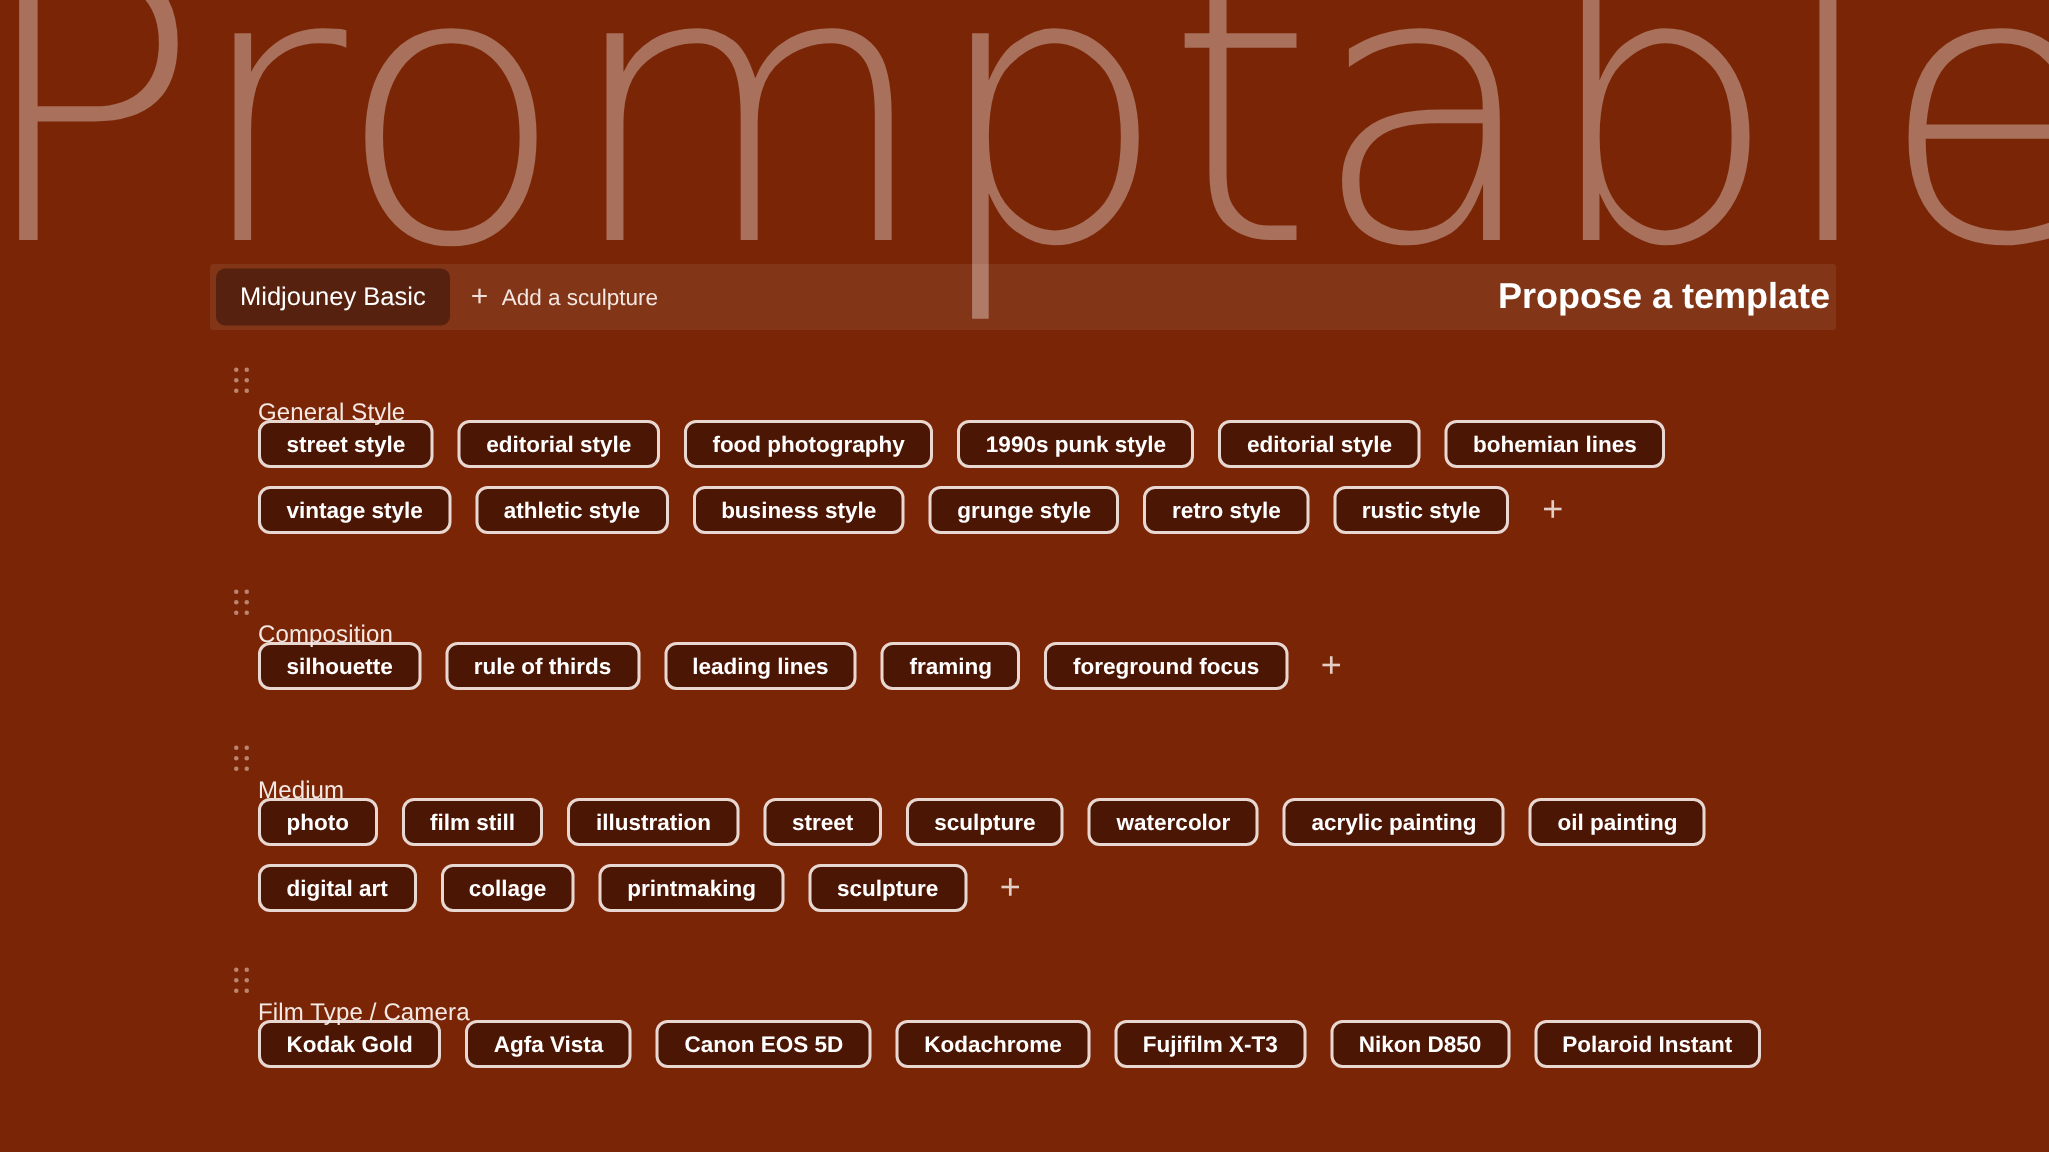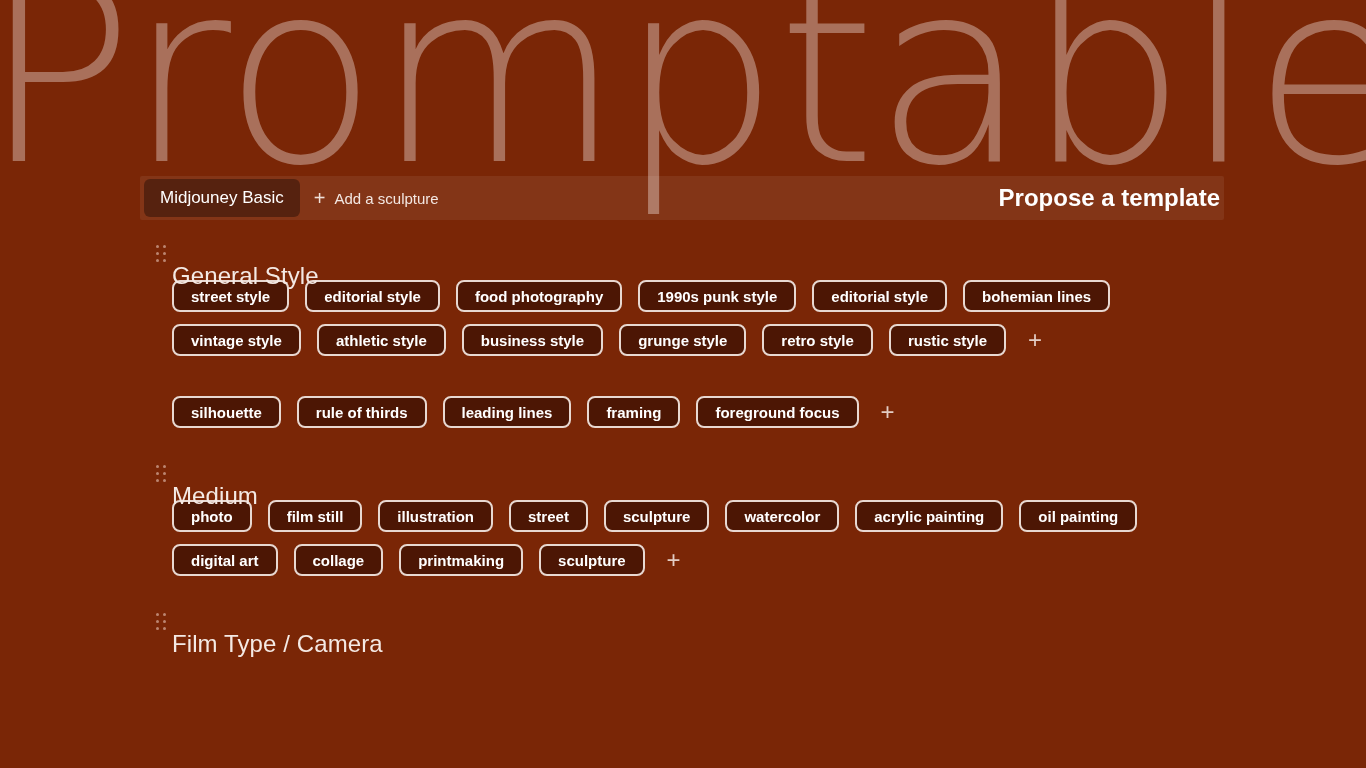--- a/index.html
+++ b/index.html
@@ -135,21 +135,21 @@
   .drag-handle i {
     display: block;
     width: 3px;
     height: 3px;
     border-radius: 50%;
     background: #bb8571;
   }
 
   .section-title {
     color: #f4e9e4;
-    font-size: 24px;
+    font-size: 16px;
     font-weight: 400;
     letter-spacing: 0.1px;
     white-space: nowrap;
     margin-top: 40px;
   }
 
   .chip-rows { margin-top: 8px; }
 
   .chip-row {
     display: flex;
@@ -237,20 +237,31 @@
             <div class="chip">business style</div>
             <div class="chip">grunge style</div>
             <div class="chip">retro style</div>
             <div class="chip">rustic style</div>
             <div class="add-chip">+</div>
           </div>
         </div>
       </div>
       <div class="sec-gap"></div>
       <div class="section">
+        <div class="section-head">
+          <div class="drag-handle">
+            <i></i>
+            <i></i>
+            <i></i>
+            <i></i>
+            <i></i>
+            <i></i>
+          </div>
+          <div class="section-title">Composition</div>
+        </div>
         <div class="chip-rows">
           <div class="chip-row">
             <div class="chip">silhouette</div>
             <div class="chip">rule of thirds</div>
             <div class="chip">leading lines</div>
             <div class="chip">framing</div>
             <div class="chip">foreground focus</div>
             <div class="add-chip">+</div>
           </div>
         </div>
@@ -294,16 +305,27 @@
           <div class="drag-handle">
             <i></i>
             <i></i>
             <i></i>
             <i></i>
             <i></i>
             <i></i>
           </div>
           <div class="section-title">Film Type / Camera</div>
         </div>
+        <div class="chip-rows">
+          <div class="chip-row">
+            <div class="chip">Kodak Gold</div>
+            <div class="chip">Agfa Vista</div>
+            <div class="chip">Canon EOS 5D</div>
+            <div class="chip">Kodachrome</div>
+            <div class="chip">Fujifilm X-T3</div>
+            <div class="chip">Nikon D850</div>
+            <div class="chip">Polaroid Instant</div>
+          </div>
+        </div>
       </div>
     </div>
 
 </div>
 
 </body></html>

